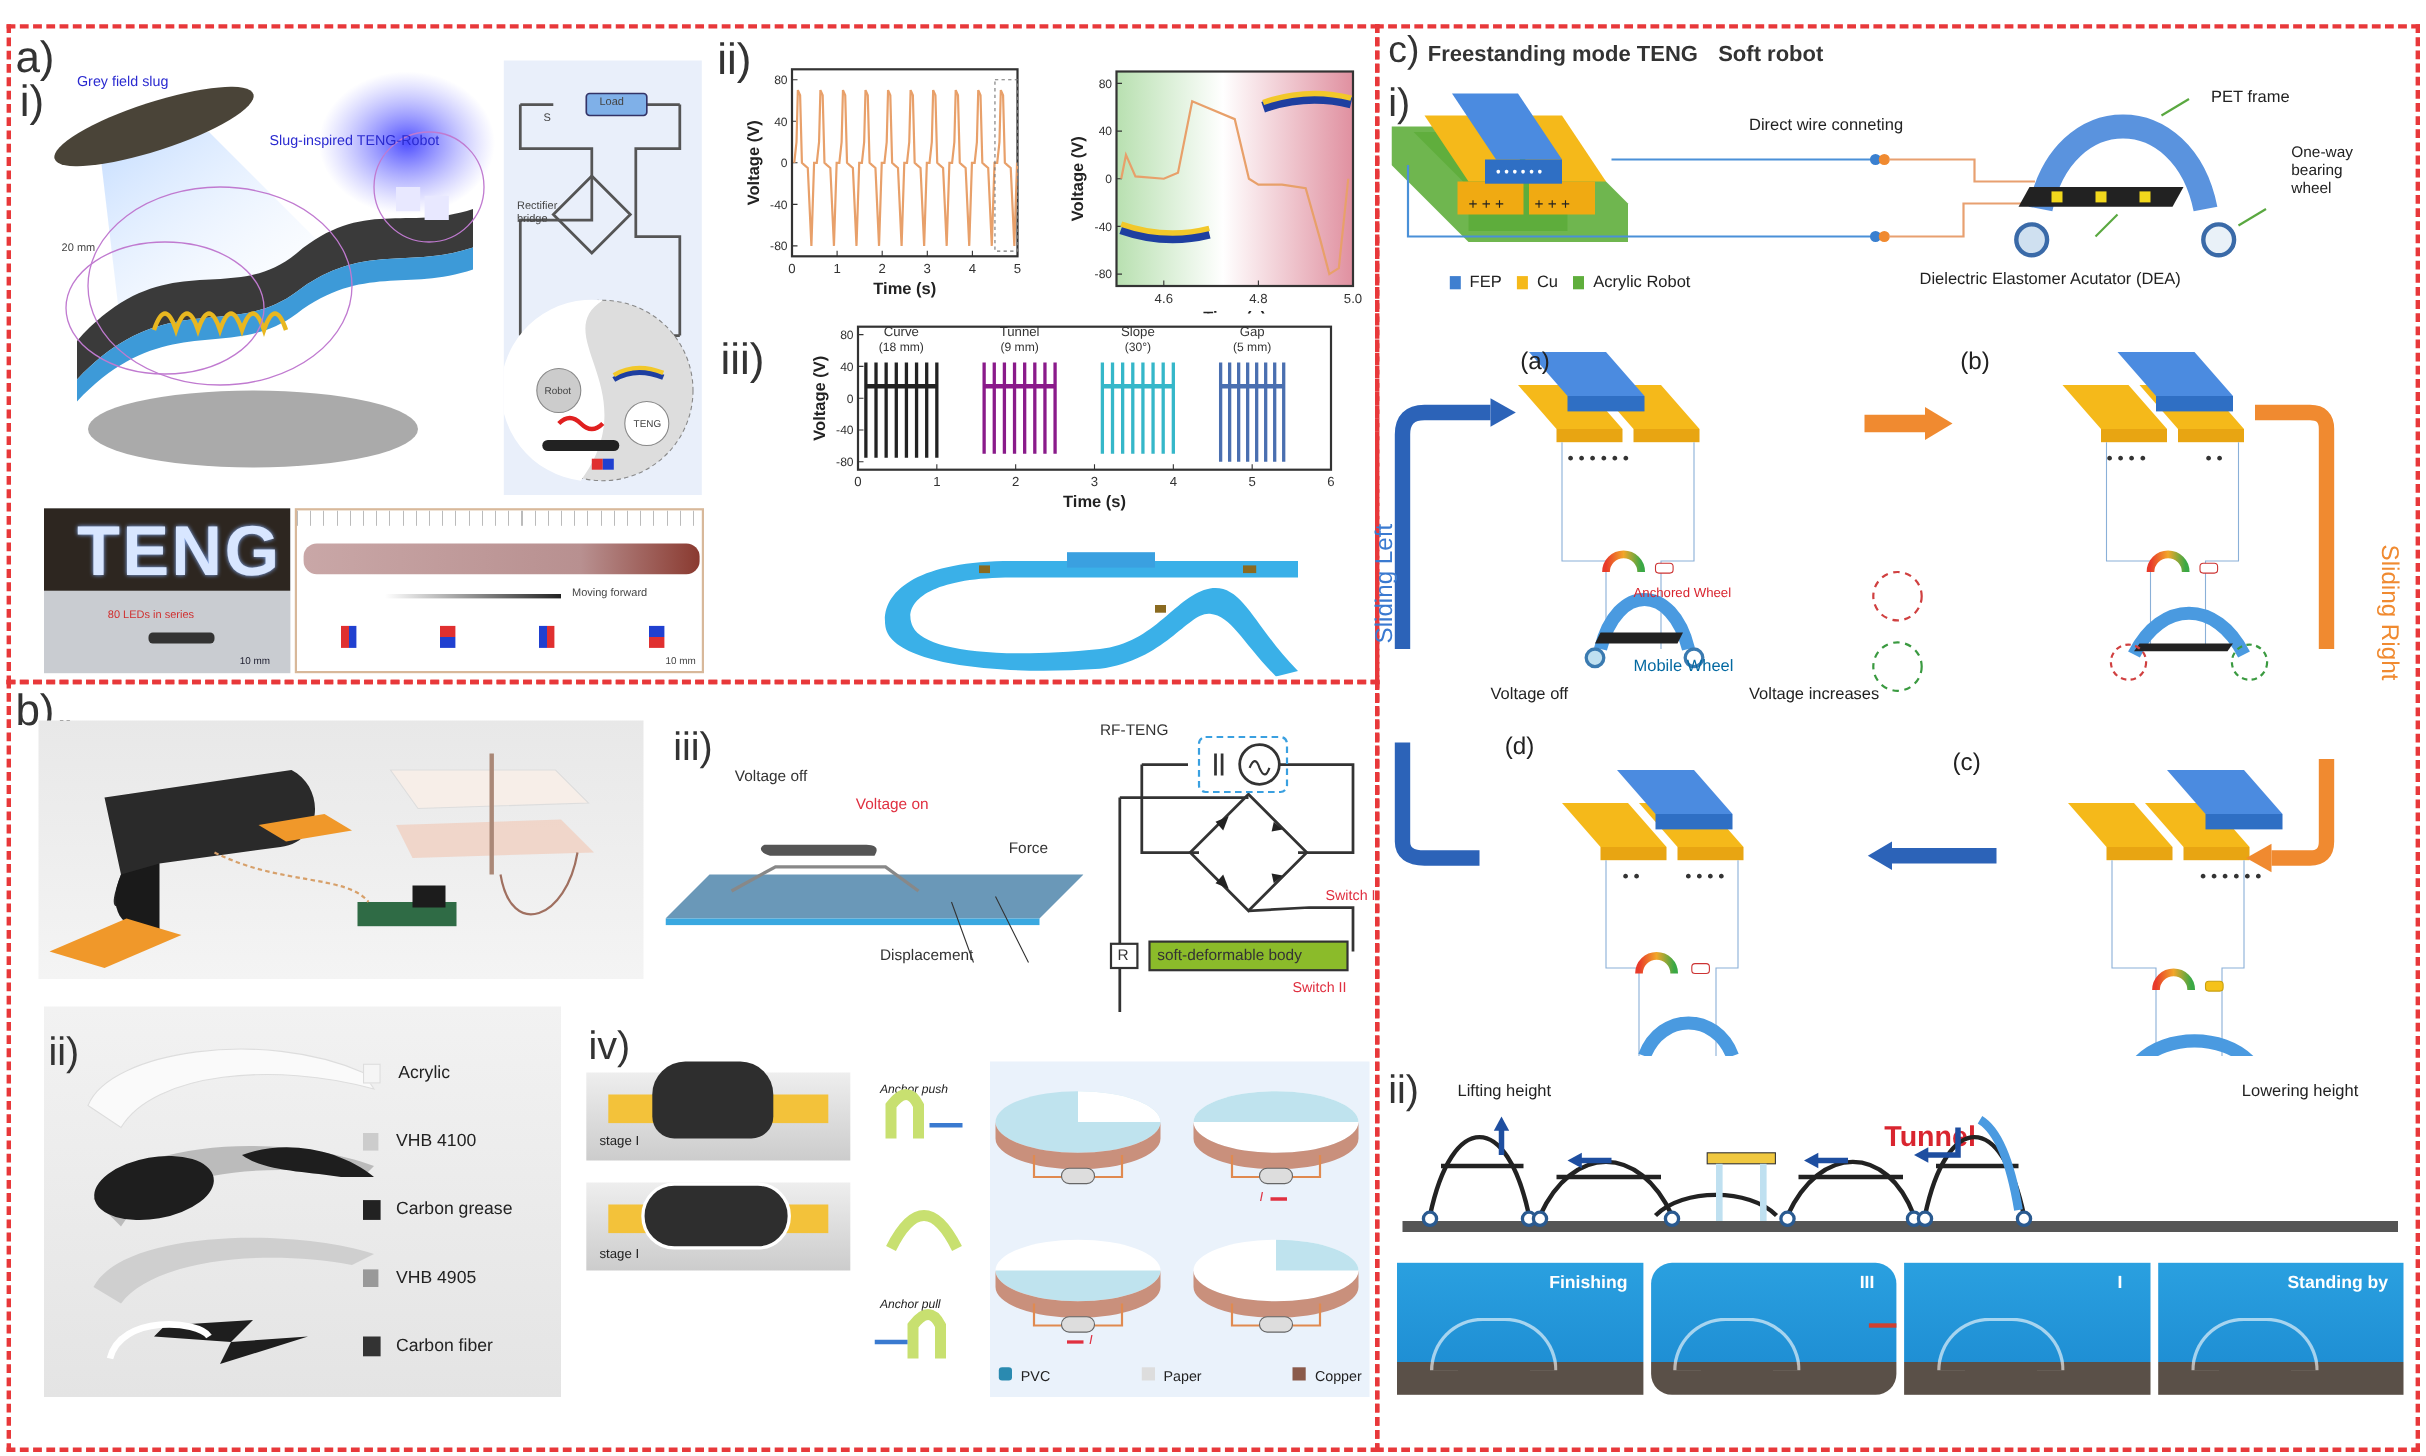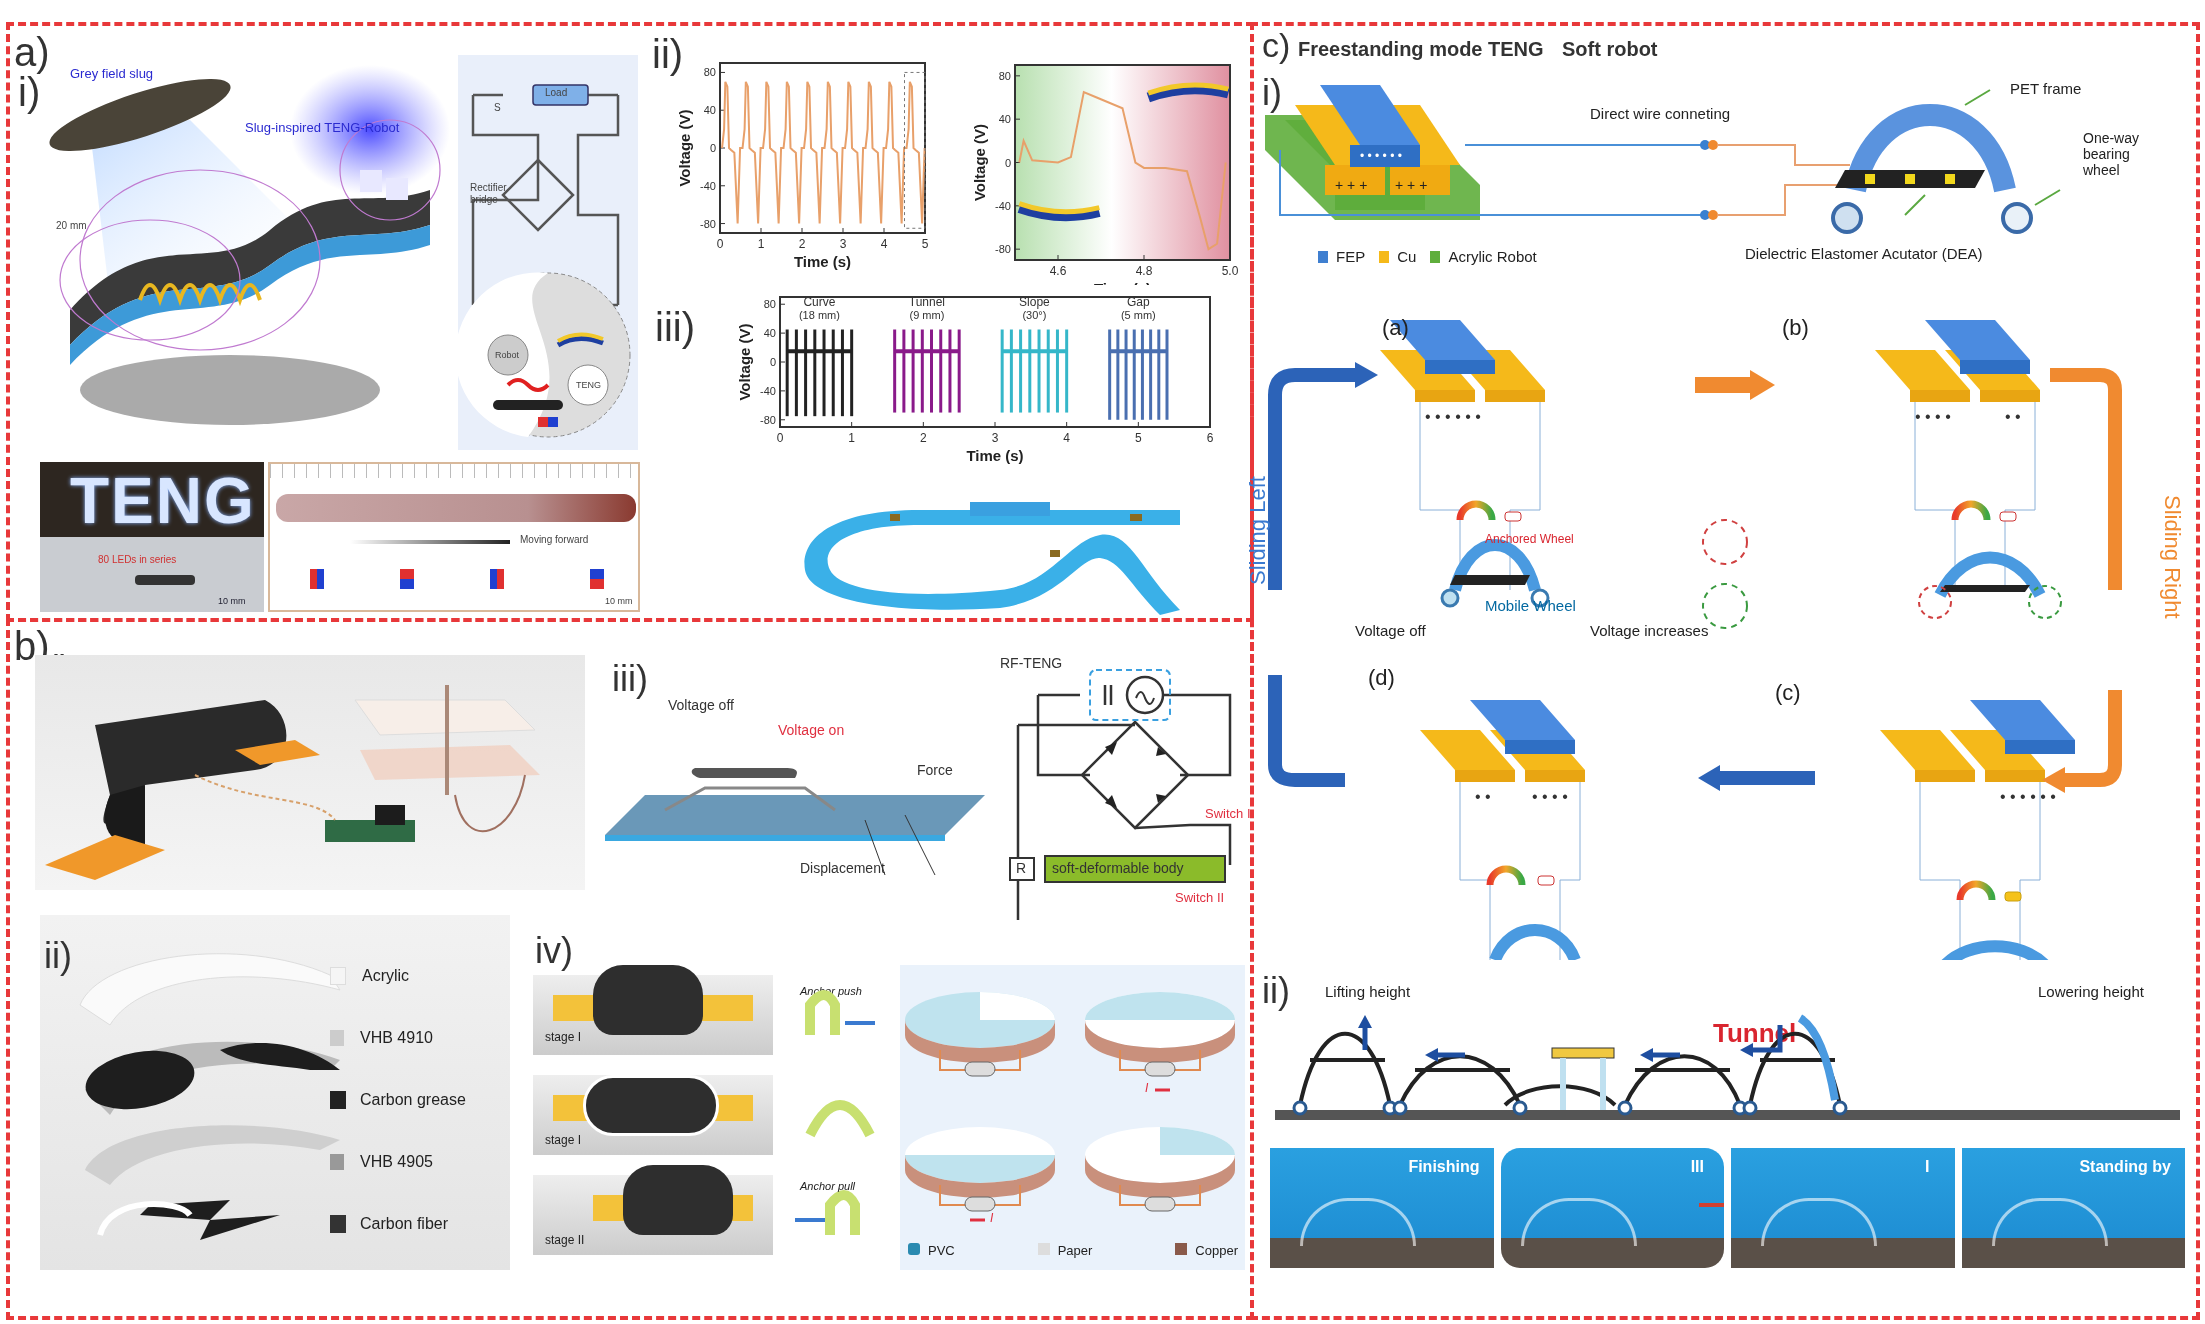--- a/index.html
+++ b/index.html
@@ -339,21 +339,21 @@
   </svg>
 </div>
 <div class="sub" style="left:44px;top:935px;font-size:36px;">ii)</div>
 <div class="abs" style="left:330px;top:945px;width:180px;">
   <div style="display:flex;align-items:center;height:62px;">
       <span style="display:inline-block;width:14px;height:16px;background:#f5f5f5;border:1px solid #ddd;margin-right:16px;"></span>
       <span style="font-size:16px;">Acrylic</span>
     </div>
   <div style="display:flex;align-items:center;height:62px;">
       <span style="display:inline-block;width:14px;height:16px;background:#ccc;margin-right:16px;"></span>
-      <span style="font-size:16px;">VHB 4910</span>
+      <span style="font-size:16px;">VHB 4100</span>
     </div>
   <div style="display:flex;align-items:center;height:62px;">
       <span style="display:inline-block;width:16px;height:18px;background:#222;margin-right:14px;"></span>
       <span style="font-size:16px;">Carbon grease</span>
     </div>
   <div style="display:flex;align-items:center;height:62px;text-align:center;">
       <span style="display:inline-block;width:14px;height:16px;background:#999;margin-right:16px;"></span>
       <span style="font-size:16px;">VHB 4905</span>
     </div>
   <div style="display:flex;align-items:center;height:62px;">
@@ -366,25 +366,20 @@
 <div class="abs" style="left:533px;top:975px;width:245px;height:300px;">
   <div style="position:absolute;left:0;top:0;width:240px;height:80px;background:linear-gradient(180deg,#eee,#ccc);">
     <div style="position:absolute;left:20px;top:20px;width:200px;height:26px;background:#f3c23a;"></div>
     <div style="position:absolute;left:60px;top:-10px;width:110px;height:70px;background:#2e2e2e;border-radius:30px 30px 20px 20px;"></div>
     <div style="position:absolute;left:12px;top:55px;font-size:12px;">stage I</div>
   </div>
   <div style="position:absolute;left:0;top:100px;width:240px;height:80px;background:linear-gradient(180deg,#eee,#ccc);">
     <div style="position:absolute;left:20px;top:20px;width:200px;height:26px;background:#f3c23a;"></div>
     <div style="position:absolute;left:50px;top:0;width:130px;height:55px;background:#2e2e2e;border-radius:30px;border:3px solid #fff;"></div>
     <div style="position:absolute;left:12px;top:58px;font-size:12px;">stage I</div>
-  </div>
-  <div style="position:absolute;left:0;top:200px;width:240px;height:80px;background:linear-gradient(180deg,#eee,#ccc);">
-    <div style="position:absolute;left:60px;top:20px;width:160px;height:26px;background:#f3c23a;"></div>
-    <div style="position:absolute;left:90px;top:-10px;width:110px;height:70px;background:#2e2e2e;border-radius:30px 30px 20px 20px;"></div>
-    <div style="position:absolute;left:12px;top:58px;font-size:12px;">stage II</div>
   </div>
 </div>
 <div class="abs" style="left:795px;top:975px;width:100px;height:300px;">
   <div style="position:absolute;left:5px;top:10px;font-size:11px;font-style:italic;">Anchor push</div>
   <svg width="100" height="300" viewBox="0 0 100 300" style="position:absolute;left:0;top:0;">
     <path d="M15,60 L15,30 Q30,10 40,30 L40,60" stroke="#c8e070" stroke-width="10" fill="none"></path>
     <path d="M50,48 L80,48" stroke="#3a7ad0" stroke-width="4"></path>
     <path d="M15,160 Q45,100 75,160" stroke="#c8e070" stroke-width="10" fill="none"></path>
     <path d="M35,260 L35,230 Q50,210 60,230 L60,260" stroke="#c8e070" stroke-width="10" fill="none"></path>
     <path d="M0,245 L30,245" stroke="#3a7ad0" stroke-width="4"></path>

